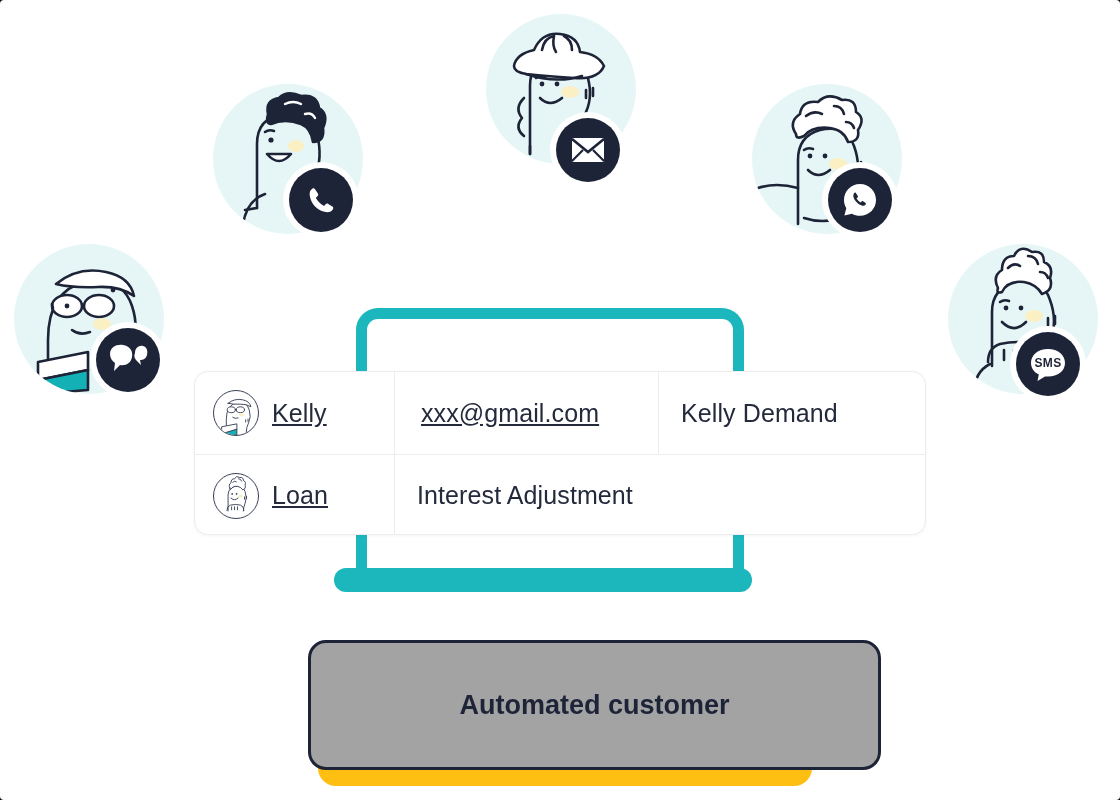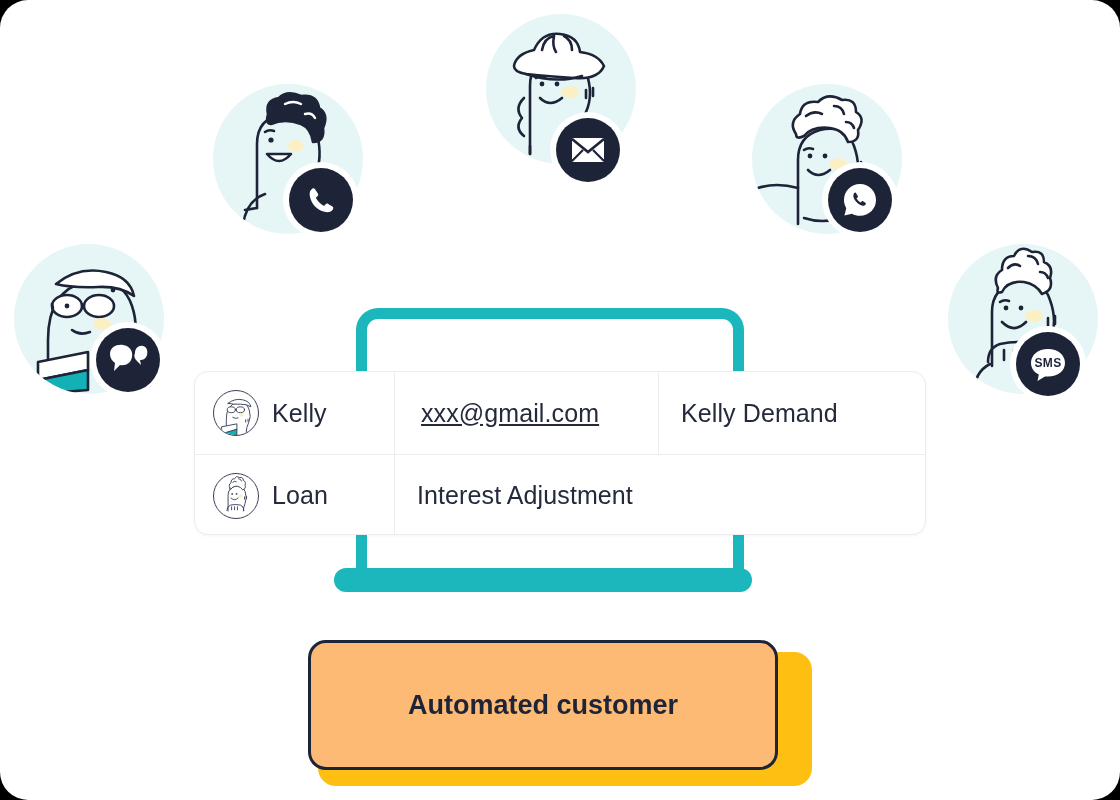--- a/index.html
+++ b/index.html
@@ -8,21 +8,21 @@
     background: #000;
     width: 1120px;
     height: 800px;
     overflow: hidden;
   }
   #stage {
     position: relative;
     width: 1120px;
     height: 800px;
     background: #ffffff;
-    border-radius: 28px;
+    border-radius: 4px;
     overflow: hidden;
     font-family: "Liberation Sans", sans-serif;
   }
 
   
   .persona {
     position: absolute;
     width: 150px;
     height: 150px;
   }
@@ -119,21 +119,21 @@
   }
   .trow + .trow { border-top: 1px solid #ededf0; }
   .tcell {
     display: flex;
     align-items: center;
     box-sizing: border-box;
     color: #242a3c;
     font-size: 25px;
     letter-spacing: .1px;
   }
-  .c-name  { width: 199px; padding-left: 18px; gap: 13px; }
+  .c-name  { width: 199px; padding-left: 18px; gap: 13px; text-decoration: underline; }
   .c-email { width: 264px; padding-left: 26px; border-left: 1px solid #ededf0; text-decoration: underline; }
   .c-topic { flex: 1;      padding-left: 22px; border-left: 1px solid #ededf0; }
   .row-avatar {
     width: 46px; height: 46px;
     border-radius: 50%;
     border: 1.6px solid #3b4257;
     box-sizing: border-box;
     overflow: hidden;
     flex: none;
     background: #fff;
@@ -151,23 +151,23 @@
   #cta-shadow {
     position: absolute;
     left: 10px; top: 12px;
     width: 494px; height: 134px;
     background: #ffbe12;
     border-radius: 18px;
   }
   #cta-button {
     position: absolute;
     left: 0; top: 0;
-    width: 470px;
+    width: 573px;
     height: 130px;
-    background: #fdba74;
+    background: #a3a3a3;
     border: 3px solid #1e2438;
     border-radius: 18px;
     box-sizing: border-box;
     display: flex;
     align-items: center;
     justify-content: center;
     color: #1e2438;
     font-size: 27px;
     font-weight: bold;
     line-height: 1.42;

